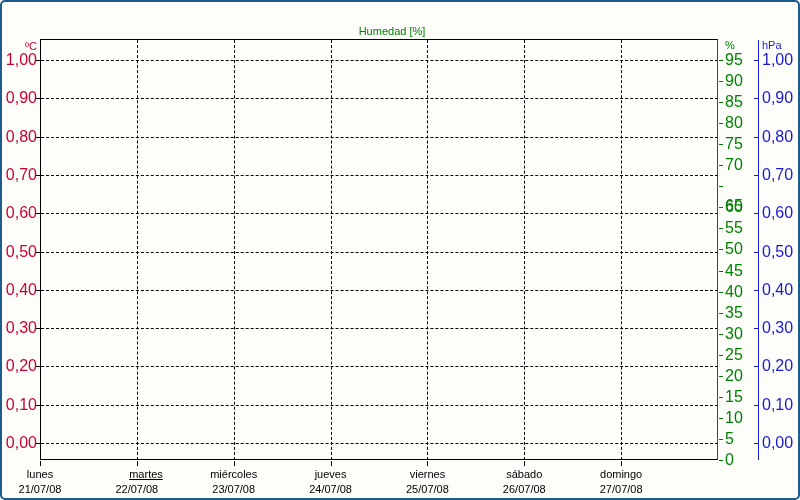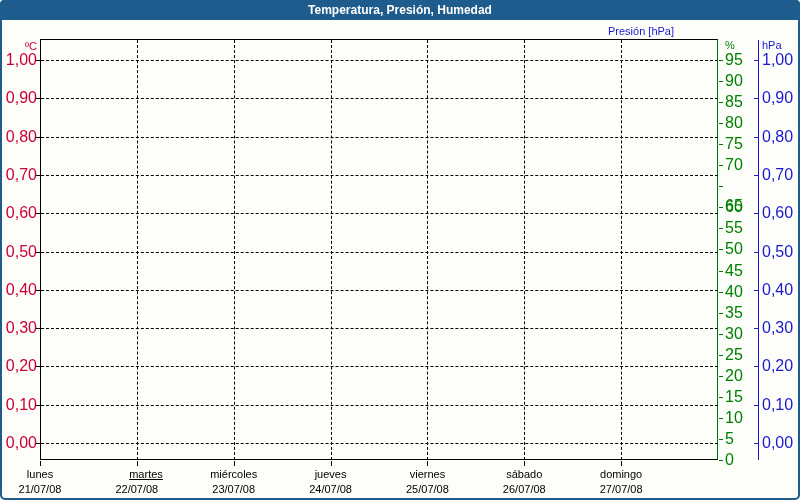--- a/index.html
+++ b/index.html
@@ -32,23 +32,20 @@
   .head-temp{left:0;width:37px;top:40px;text-align:right;color:#cc0033;}
   .head-hum{left:725px;top:39px;color:#008000;}
   .head-pres{left:762px;top:39px;color:#1a1acd;}
   .blue-axis{position:absolute;left:758px;top:40px;width:1px;height:420px;
     background:#1a1acd;z-index:2;}
 </style>
 </head>
 <body>
 
 <div id="chart">
-  <div class="titlebar">
-    <span>Temperatura, Presión, Humedad</span>
-  </div>
 
   <div class="plotbox"></div>
   <div class="blue-axis"></div>
 
   <div class="axis-head head-temp">ºC</div>
   <div class="axis-head head-hum">%</div>
   <div class="axis-head head-pres">hPa</div>
 
   <div class="frame"></div>
 <div class="hgrid" style="left: 41px; width: 677px; top: 60px;"></div>
@@ -166,14 +163,14 @@
     <div class="daylbl" style="left: 282.571px; top: 483px; text-align: center;">24/07/08</div>
     <div class="btick" style="left: 427.429px;"></div>
     <div class="daylbl" style="left: 379.429px; top: 468px;">viernes</div>
     <div class="daylbl" style="left: 379.429px; top: 483px;">25/07/08</div>
     <div class="btick" style="left: 524.286px;"></div>
     <div class="daylbl" style="left: 476.286px; top: 468px;">sábado</div>
     <div class="daylbl" style="left: 476.286px; top: 483px;">26/07/08</div>
     <div class="btick" style="left: 621.143px;"></div>
     <div class="daylbl" style="left: 573.143px; top: 468px;">domingo</div>
     <div class="daylbl" style="left: 573.143px; top: 483px;">27/07/08</div>
-    <div class="legend-item" style="left: 571px; color: rgb(26, 26, 205);">Presión [hPa]</div>
+    <div class="legend-item" style="left: 322px; color: rgb(0, 128, 0);">Humedad [%]</div>
   </div>
 
 </body></html>

